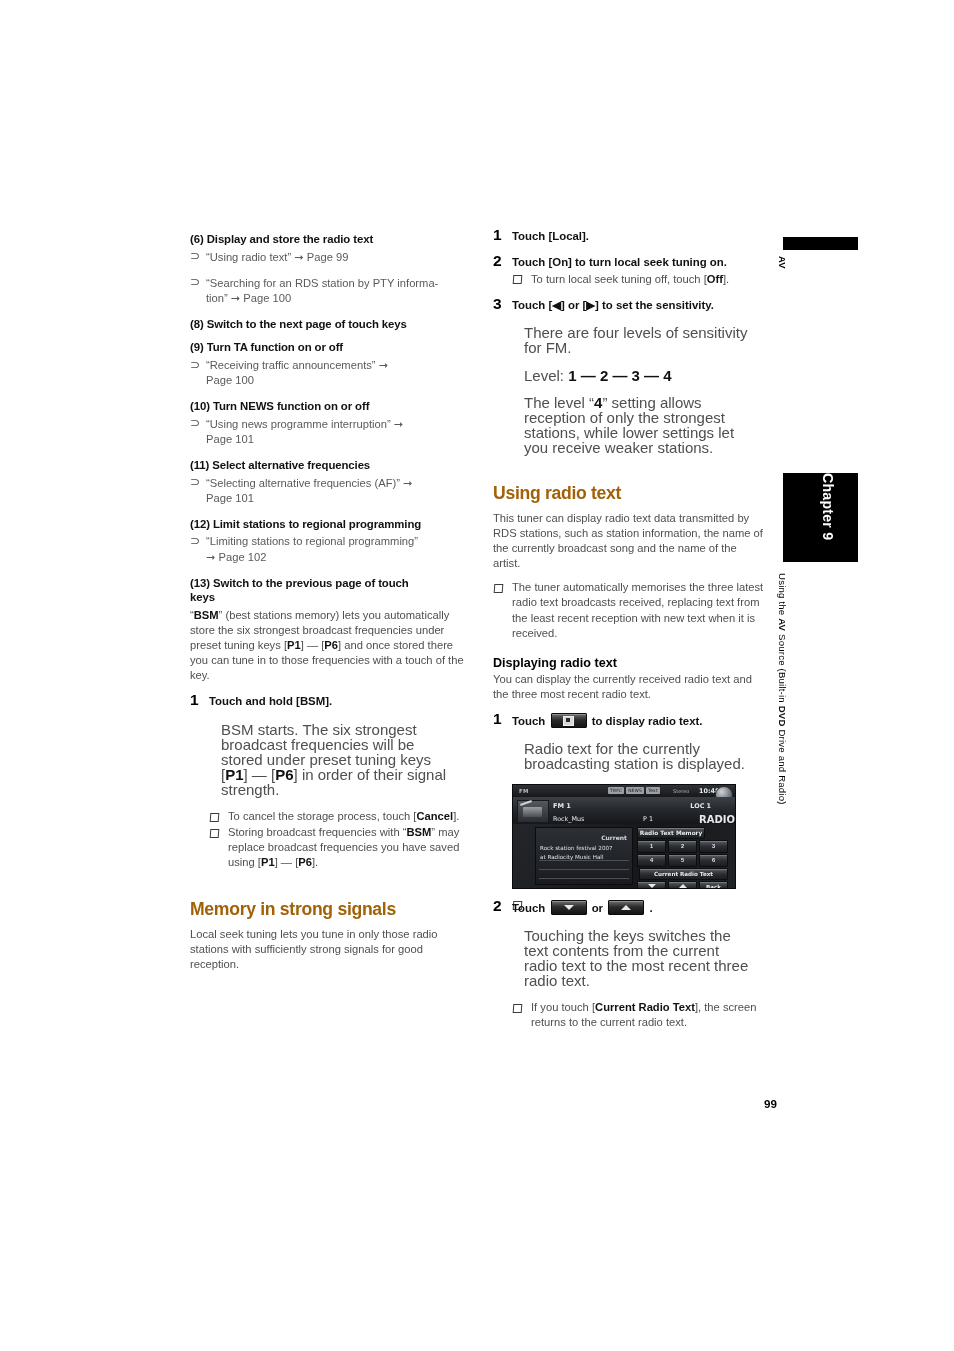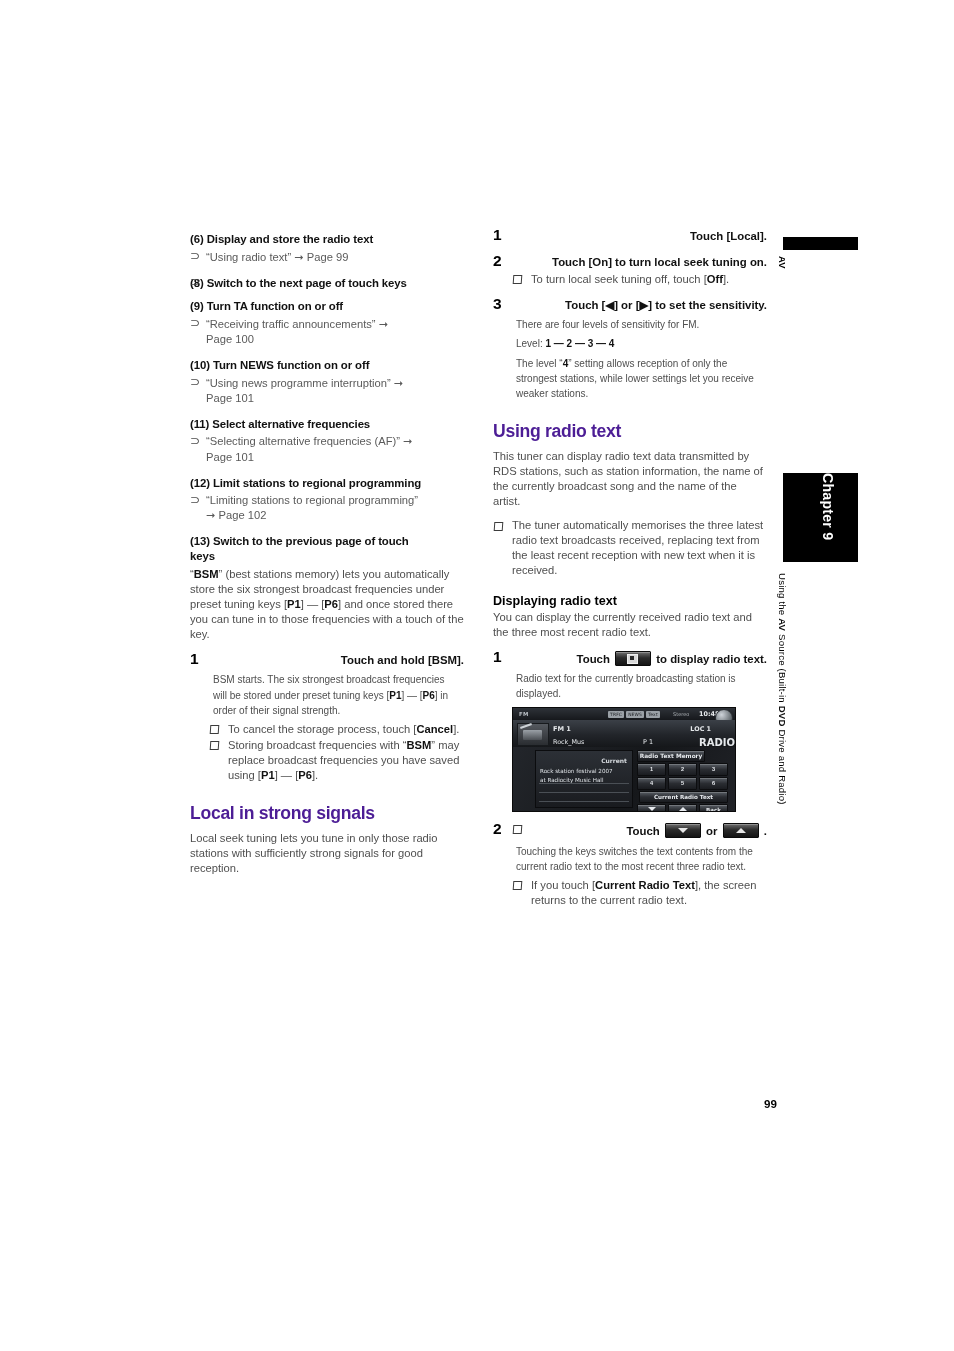--- a/index.html
+++ b/index.html
@@ -48,23 +48,23 @@
     position: absolute; left: 0; top: -0.5px;
     font-size: 12px;
     color: #4a4a4a;
     font-family: "DejaVu Sans", sans-serif;
   }
 
   .h2 {
     font-size: 17.6px;
     font-weight: bold;
     line-height: 21px;
-    margin: 20px 0 7px 0;
+    margin: 28px 0 7px 0;
     letter-spacing: -0.3px;
-    color: #4c1d95;
+    color: #a16207;
   }
 
   .h3 {
     font-size: 12.6px;
     font-weight: bold;
     line-height: 16px;
     margin: 14px 0 1px 0;
     color: #000;
   }
 
@@ -77,24 +77,24 @@
 
   
   .step { position: relative; padding-left: 19px; margin: 11px 0 0 0; }
   .step .num {
     position: absolute; left: 0; top: -2px;
     font-size: 15.5px; font-weight: bold; color: #000;
     font-family: "Liberation Sans", sans-serif;
   }
   .step .stitle {
     font-weight: bold; font-size: 11.4px; line-height: 15.4px;
-    color: #111; margin: 0 0 0 0; text-align: right;
+    color: #111; margin: 0 0 0 0;
   }
   .step .sbody {
-    color: #4f4f4f; font-size: 10px; line-height: 15.1px; margin: 4px;
+    color: #4f4f4f; font-size: 15px; line-height: 15.1px; margin: 12px;
   }
 
   
   .note {
     position: relative;
     padding-left: 19px;
     margin: 1px 0 0 0;
     color: #4f4f4f;
     font-size: 11.2px;
     line-height: 15.1px;
@@ -296,20 +296,21 @@
   <div class="col col-left">
 
     <div class="lbl">(6) Display and store the radio text</div>
     <div class="ref">
       <span class="gl">⊃</span>
       <span>“Using radio text” ➞ Page 99</span>
     </div>
 
     <div class="ref">
       <span class="gl">⊃</span>
+      <span>“Searching for an RDS station by PTY informa-<br>tion” ➞ Page 100</span>
     </div>
 
     <div class="lbl">(8) Switch to the next page of touch keys</div>
     <div style="height:6px"></div>
 
     <div class="lbl">(9) Turn <b>TA</b> function on or off</div>
     <div class="ref">
       <span class="gl">⊃</span>
       <span>“Receiving traffic announcements” ➞<br>Page 100</span>
     </div>
@@ -343,21 +344,21 @@
       <div class="note">
         <span class="sq"></span>
         <span>To cancel the storage process, touch [<b>Cancel</b>].</span>
       </div>
       <div class="note">
         <span class="sq"></span>
         <span>Storing broadcast frequencies with “<b>BSM</b>” may replace broadcast frequencies you have saved using [<b>P1</b>] — [<b>P6</b>].</span>
       </div>
     </div>
 
-    <div class="h2">Local in strong signals</div>
+    <div class="h2">Memory in strong signals</div>
     <p class="body">Local seek tuning lets you tune in only those radio stations with sufficiently strong signals for good reception.</p>
   </div>
 
   <div class="col col-right">
 
     <div class="step" style="margin-top:0">
       <span class="num">1</span>
       <div class="stitle">Touch [Local].</div>
     </div>
 

